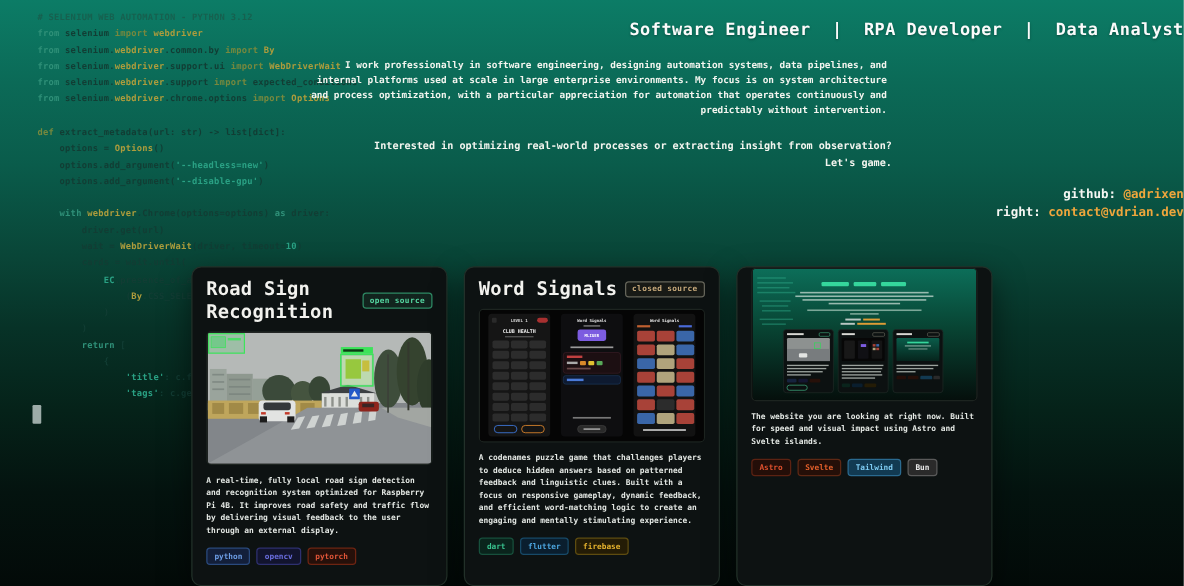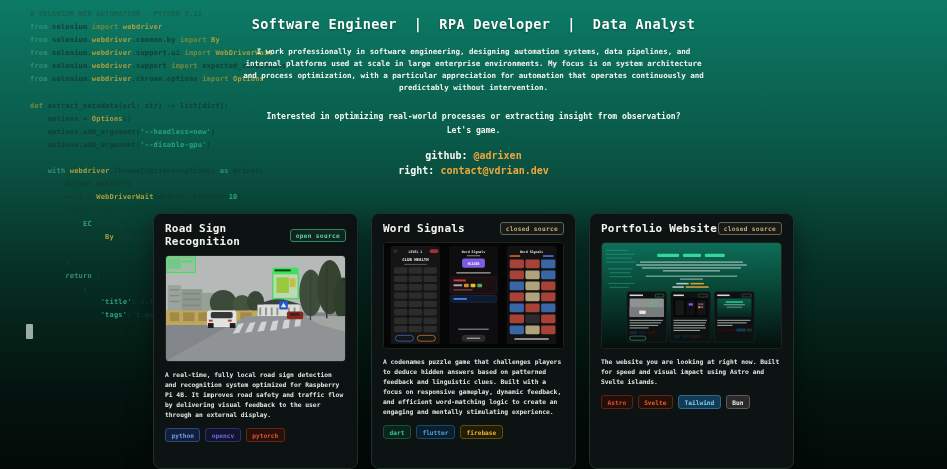--- a/index.html
+++ b/index.html
@@ -15,33 +15,33 @@
   #bg-code div{white-space:pre}
   #bg-code .c{color:#17604f}
   #bg-code .k{color:#2f9078}
   #bg-code .i{color:#76883e}
   #bg-code .p{color:#123d34}
   #bg-code .f{color:#ad9c3c}
   #bg-code .s{color:#2aa184}
   #code-cursor{position:absolute;left:26px;top:324px;width:7px;height:15px;background:#aebbb8;border-radius:1px;opacity:.9}
 
   
-  .hero{position:absolute;left:0;right:0;top:16px;text-align:center;color:#f2f4f0}
+  .hero{position:absolute;left:0;right:0;top:16px;text-align:right;color:#f2f4f0}
   .hero h1{font-size:13.5px;letter-spacing:.4px;color:#fbfbfb;white-space:pre;font-weight:bold;text-shadow:0 1px 2px rgba(0,0,0,.35)}
   .intro{margin:14px auto 16px;width:472px;font-size:7.5px;line-height:12px;font-weight:bold;color:#f3f5ef}
   .cta{margin:14px auto 12px;width:480px;font-size:8.1px;line-height:13.5px;font-weight:bold;color:#f3f5ef}
   .contact{margin-top:12px;font-size:10px;line-height:14.5px;font-weight:bold;color:#f6f7f3}
   .contact a{text-decoration:none;color:#efa63c;cursor:pointer}
 
   
   .cards{position:absolute;left:0;right:0;top:213px;display:flex;justify-content:center;gap:13px}
   .card{width:205px;height:256px;background:#0d1212;border:1px solid #223029;border-radius:8px;
         box-shadow:0 10px 24px rgba(0,0,0,.5);display:flex;flex-direction:column;overflow:hidden}
   .card header{display:flex;justify-content:space-between;align-items:center;padding:8px 11px 7px}
-  .card h2{font-size:11px;color:#f2f2ee;font-weight:bold;letter-spacing:.2px}
+  .card h2{font-size:15px;color:#f2f2ee;font-weight:bold;letter-spacing:.2px}
   .badge{font-size:6.2px;font-weight:bold;padding:2px 5px;border-radius:3px;border:1px solid;letter-spacing:.3px;white-space:nowrap}
   .badge-open{color:#55d8a2;border-color:#2e8a64;background:rgba(35,90,66,.25)}
   .badge-closed{color:#c9ab7c;border-color:#65655a;background:rgba(70,62,40,.2)}
   .shot{margin:0 11px;height:107px;border-radius:4px;overflow:hidden;background:#000;border:1px solid #1d2420;flex:none}
   .shot svg{display:block;width:100%;height:100%}
   .desc{margin:8px 11px 0;font-size:6.3px;line-height:10px;font-weight:bold;color:#e3e7e3;text-align:left}
   .tags{margin:8px 11px 0;display:flex;gap:5px}
   .tag{font-size:6.2px;font-weight:bold;padding:2.5px 5.5px;border-radius:3px;border:1px solid;white-space:nowrap}
   .ghbtn{margin:9px 11px;width:max-content;font-family:inherit;font-size:6.5px;font-weight:bold;color:#4fd3a0;
          background:rgba(12,45,35,.4);border:1.5px solid #2f9a74;border-radius:11px;padding:4.5px 9px;cursor:pointer;letter-spacing:.2px}
@@ -257,24 +257,20 @@
       </div>
       <p class="desc">A codenames puzzle game that challenges players to deduce hidden answers based on patterned feedback and linguistic clues. Built with a focus on responsive gameplay, dynamic feedback, and efficient word-matching logic to create an engaging and mentally stimulating experience.</p>
       <div class="tags">
           <span class="tag" style="color: rgb(56, 194, 142); background: rgb(10, 36, 28); border-color: rgb(23, 80, 60);">dart</span>
           <span class="tag" style="color: rgb(77, 166, 224); background: rgb(10, 30, 46); border-color: rgb(23, 74, 104);">flutter</span>
           <span class="tag" style="color: rgb(230, 179, 46); background: rgb(36, 28, 6); border-color: rgb(94, 76, 16);">firebase</span>
         </div>
     </article>
 
     <article class="card">
-      <header>
-        <h2>Portfolio Website</h2>
-        <span class="badge badge-closed">closed source</span>
-      </header>
       <div class="shot">
         <svg viewBox="0 0 188 108" preserveAspectRatio="none">
           <defs>
             <linearGradient id="mg" x1="0" y1="0" x2="0" y2="1">
               <stop offset="0" stop-color="#0c6e59"></stop>
                 <stop offset=".45" stop-color="#084433"></stop>
                 <stop offset="1" stop-color="#050f0c"></stop>
             </linearGradient>
             <linearGradient id="mg2" x1="0" y1="0" x2="0" y2="1">
               <stop offset="0" stop-color="#0a5c4a"></stop>

